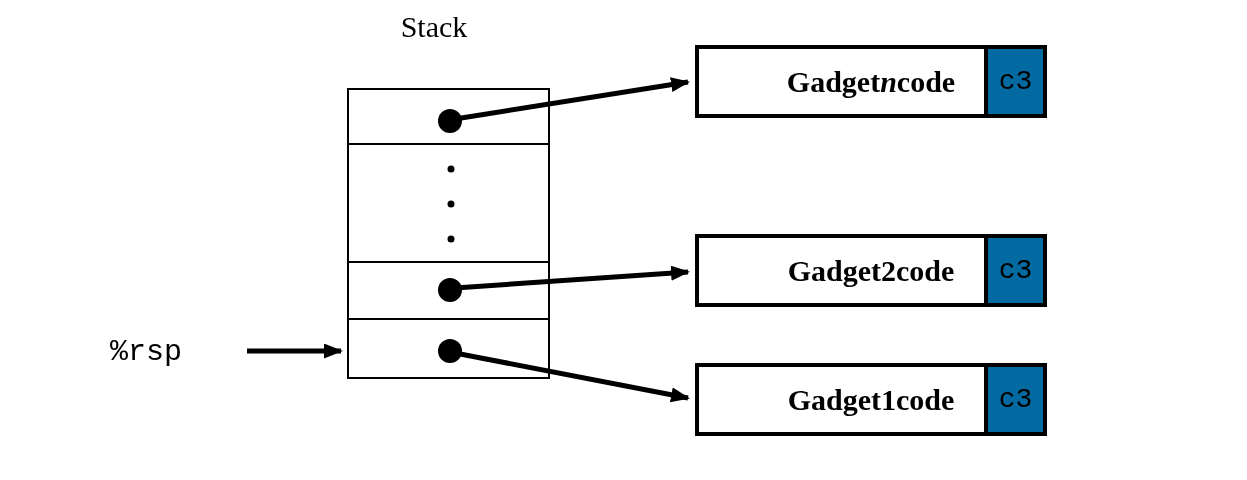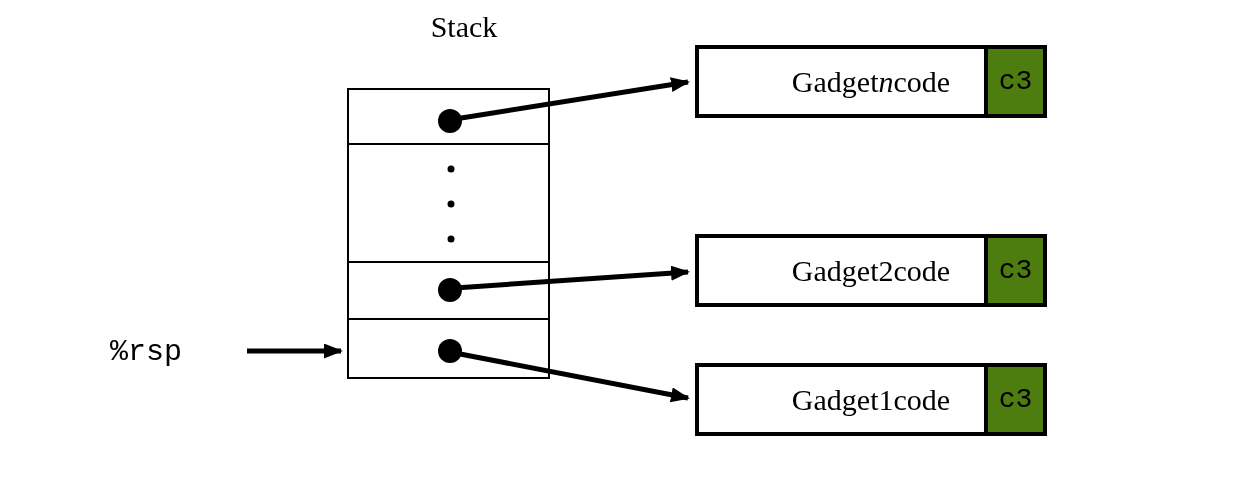--- a/index.html
+++ b/index.html
@@ -13,21 +13,21 @@
     height: 480px;
     background: #ffffff;
     font-family: "Liberation Serif", serif;
     color: #000000;
     overflow: hidden;
   }
   .abs { position: absolute; }
 
   
   #stack-title {
-    left: 364px;
+    left: 334px;
     top: 10px;
     width: 200px;
     text-align: center;
     font-size: 30px;
     line-height: 34px;
     font-family: "Liberation Serif", serif;
   }
 
   
   #stack-box {
@@ -76,31 +76,32 @@
 
   .gadget-label {
     position: absolute;
     inset: 0;
     display: flex;
     align-items: center;
     justify-content: center;
     font-family: "Liberation Serif", serif;
     font-size: 30px;
     white-space: pre;
+    font-weight: bold;
   }
   .gadget-label .italic { font-style: italic; }
 
   .ret-cell {
     position: absolute;
     top: 0;
     right: 0;
     bottom: 0;
     width: 55px;
     border-left: 4px solid #000000;
-    background: #4d7c0f;
+    background: #0369a1;
     display: flex;
     align-items: center;
     justify-content: center;
     font-family: "Liberation Mono", monospace;
     font-size: 28px;
   }
 
   
   #overlay {
     position: absolute;

